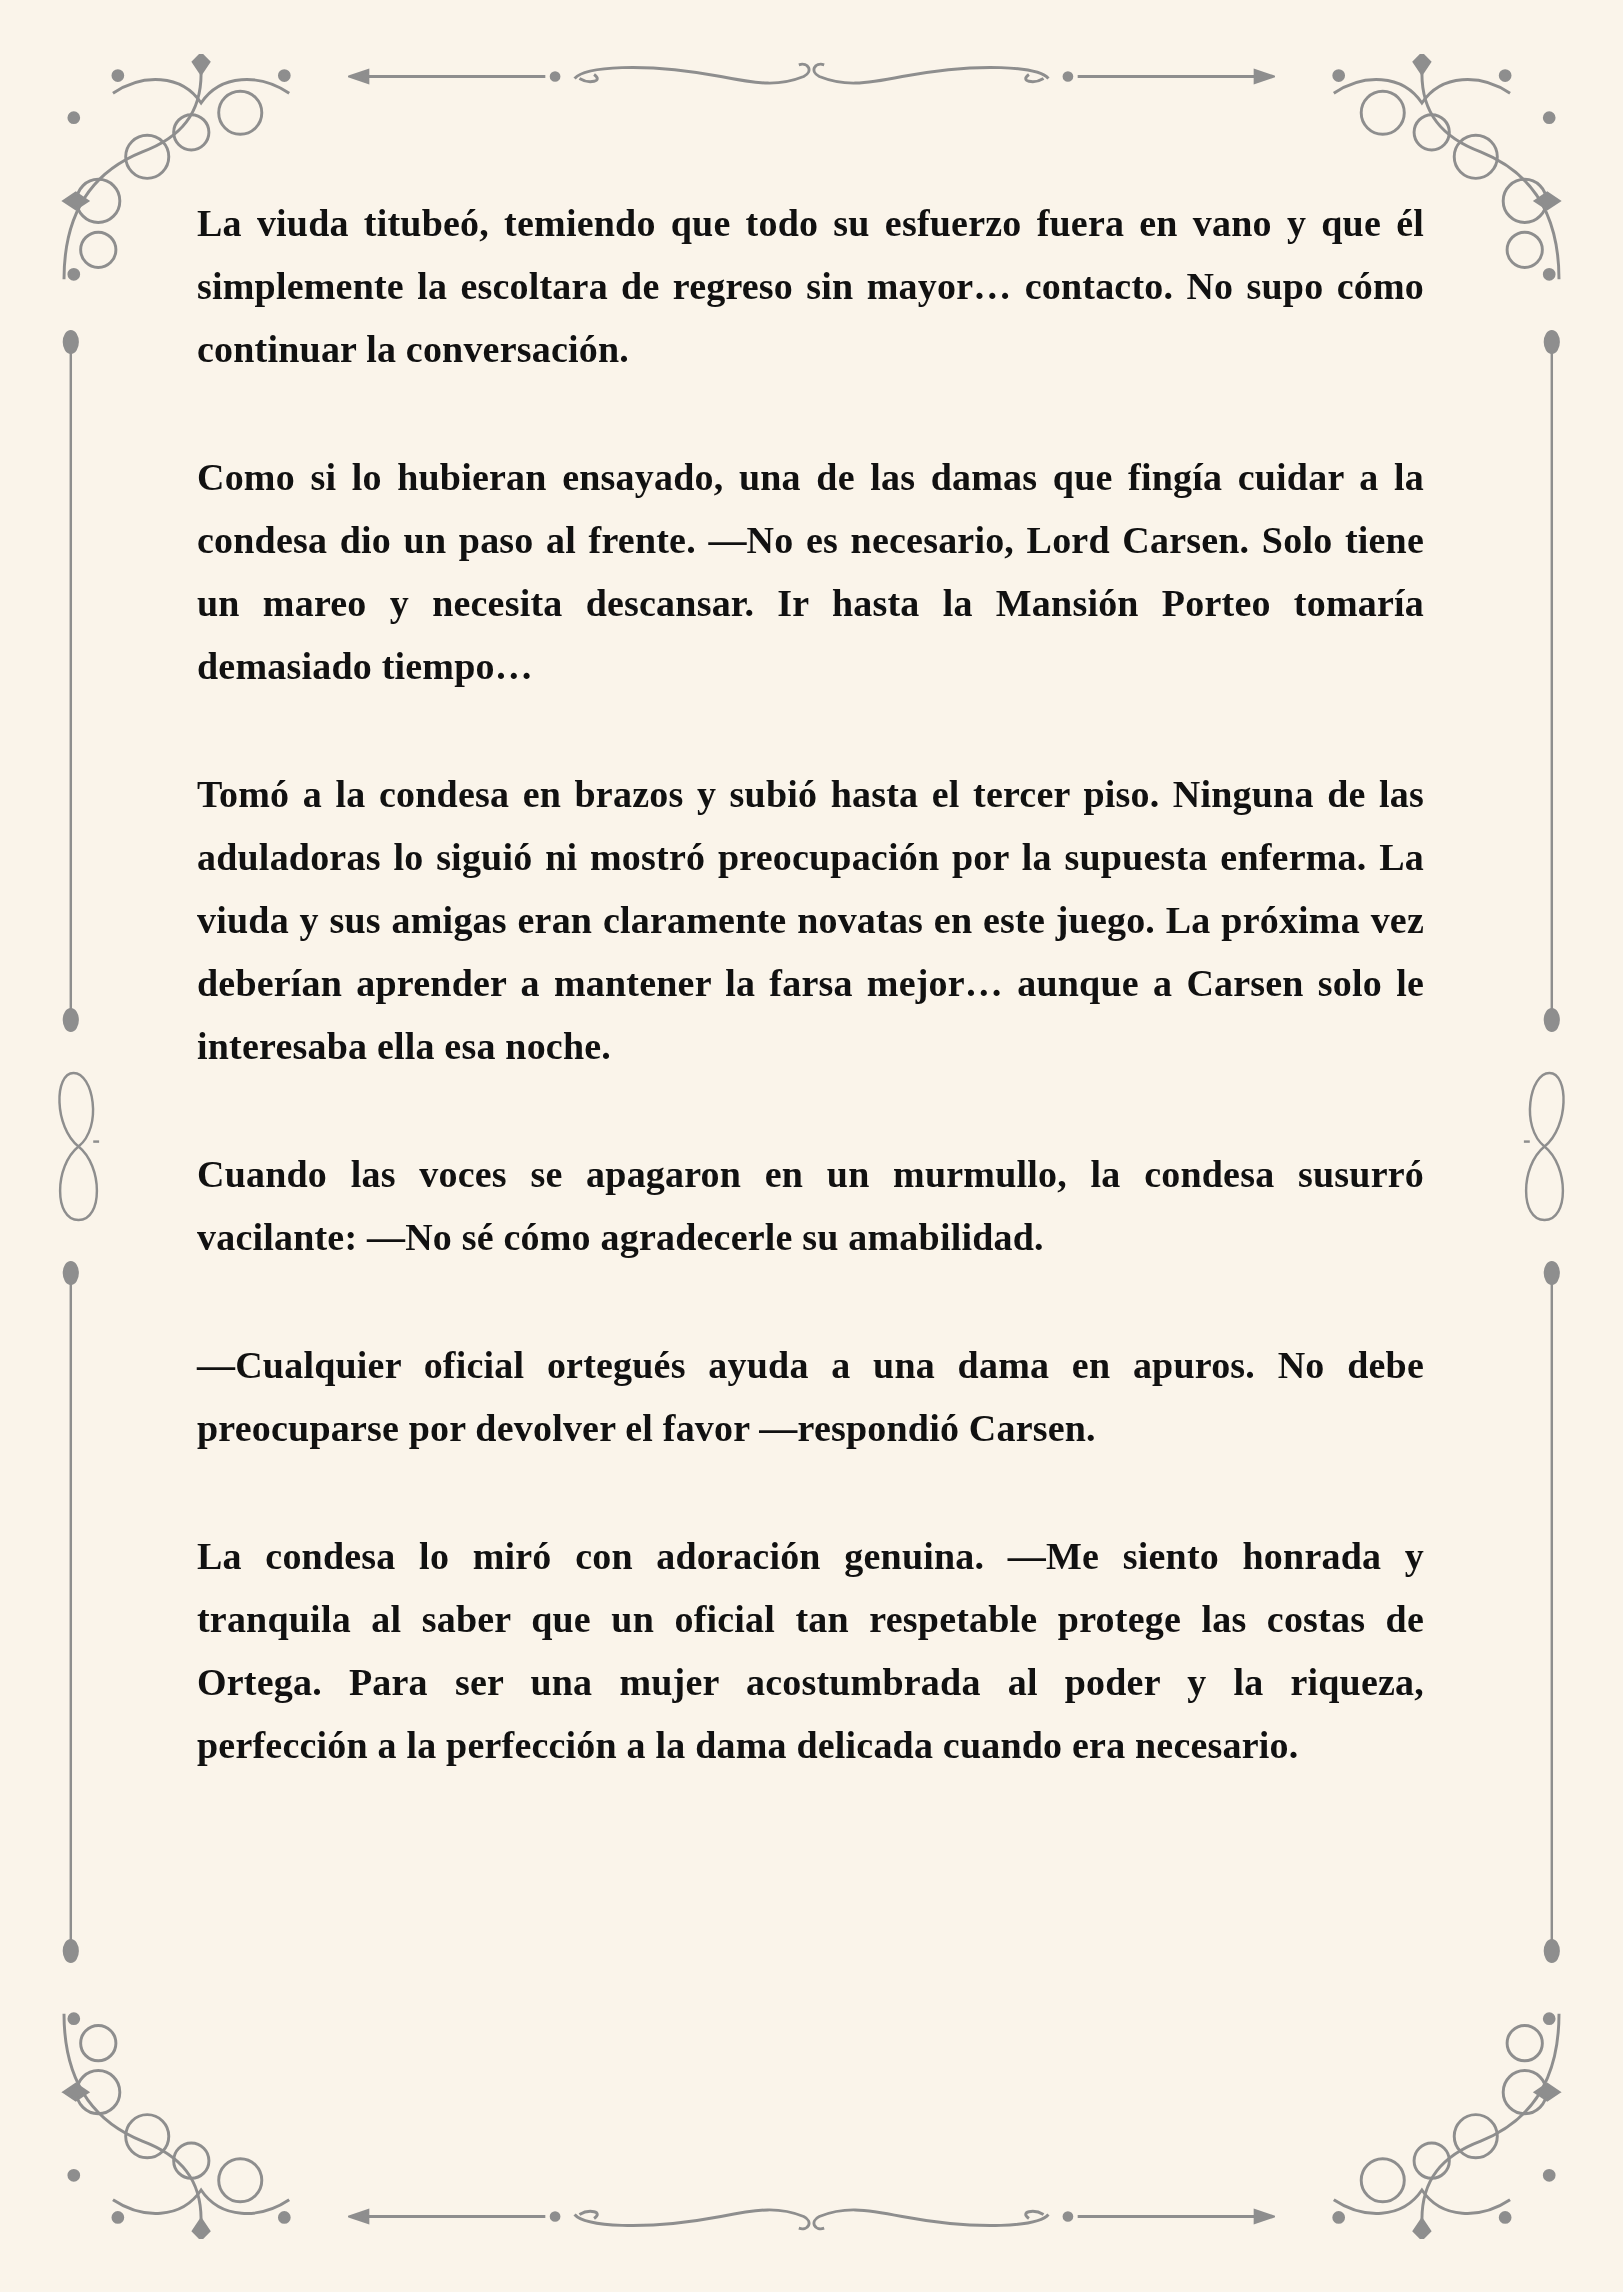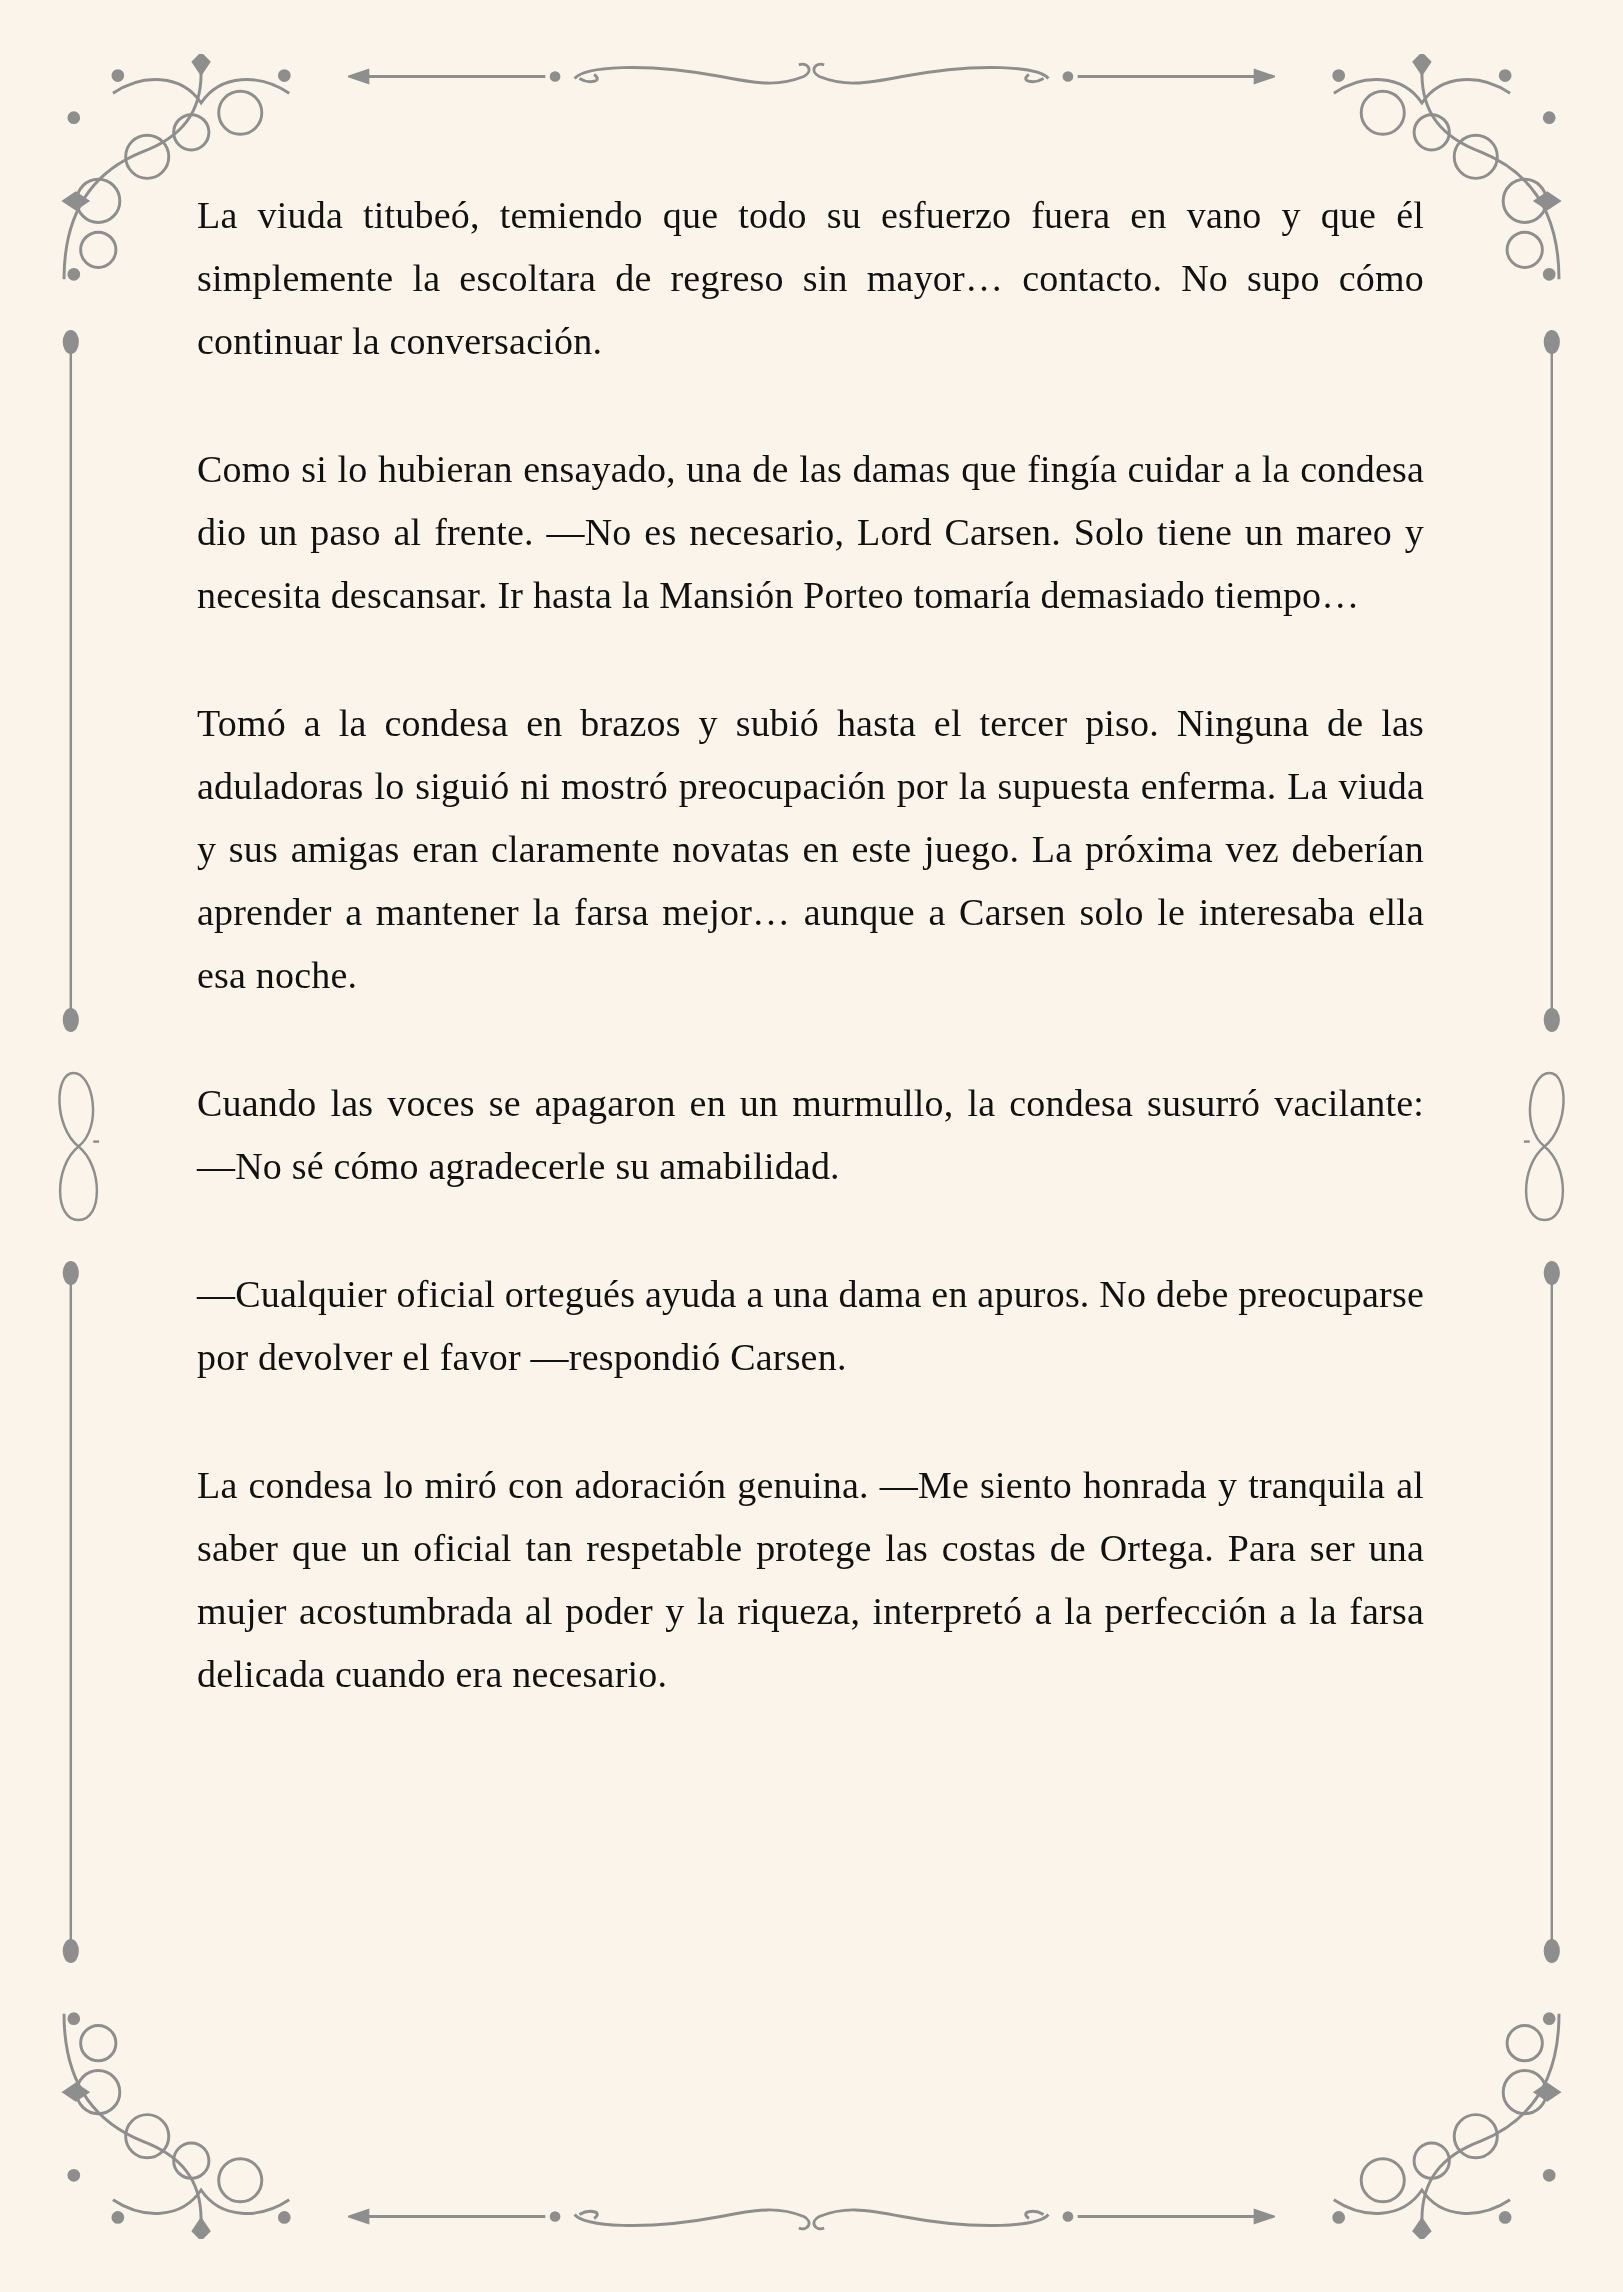--- a/index.html
+++ b/index.html
@@ -8,21 +8,21 @@
     background: #faf4ea;
     position: relative; overflow: hidden;
     font-family: "Liberation Serif", "DejaVu Serif", serif;
     color: #111;
   }
   .page { position: absolute; inset: 0; }
   .ornament { position: absolute; }
   .ornament svg { display: block; }
   .text-block {
     position: absolute;
-    left: 197px; top: 184px; width: 1227px;
+    left: 197px; top: 192px; width: 1227px; font-weight: bold;
   }
   .para {
     font-size: 38px;
     line-height: 63px;
     text-align: justify;
     margin: 0 0 65px 0;
     letter-spacing: 0.2px;
   }
   .para:last-child { margin-bottom: 0; }
 </style>
@@ -171,16 +171,16 @@
       <ellipse cx="10" cy="706" rx="7" ry="11" fill="#8e8e8e"></ellipse>
     </svg>
   </div>
 
   <div class="text-block">
     <p class="para">La viuda titubeó, temiendo que todo su esfuerzo fuera en vano y que él simplemente la escoltara de regreso sin mayor… contacto. No supo cómo continuar la conversación.</p>
     <p class="para">Como si lo hubieran ensayado, una de las damas que fingía cuidar a la condesa dio un paso al frente. —No es necesario, Lord Carsen. Solo tiene un mareo y necesita descansar. Ir hasta la Mansión Porteo tomaría demasiado tiempo…</p>
     <p class="para">Tomó a la condesa en brazos y subió hasta el tercer piso. Ninguna de las aduladoras lo siguió ni mostró preocupación por la supuesta enferma. La viuda y sus amigas eran claramente novatas en este juego. La próxima vez deberían aprender a mantener la farsa mejor… aunque a Carsen solo le interesaba ella esa noche.</p>
     <p class="para">Cuando las voces se apagaron en un murmullo, la condesa susurró vacilante: —No sé cómo agradecerle su amabilidad.</p>
     <p class="para">—Cualquier oficial ortegués ayuda a una dama en apuros. No debe preocuparse por devolver el favor —respondió Carsen.</p>
-    <p class="para">La condesa lo miró con adoración genuina. —Me siento honrada y tranquila al saber que un oficial tan respetable protege las costas de Ortega. Para ser una mujer acostumbrada al poder y la riqueza, interpretó a la perfección a la farsa delicada cuando era necesario.</p>
+    <p class="para">La condesa lo miró con adoración genuina. —Me siento honrada y tranquila al saber que un oficial tan respetable protege las costas de Ortega. Para ser una mujer acostumbrada al poder y la riqueza, perfección a la perfección a la dama delicada cuando era necesario.</p>
   </div>
 </div>
 
 
 </body></html>

